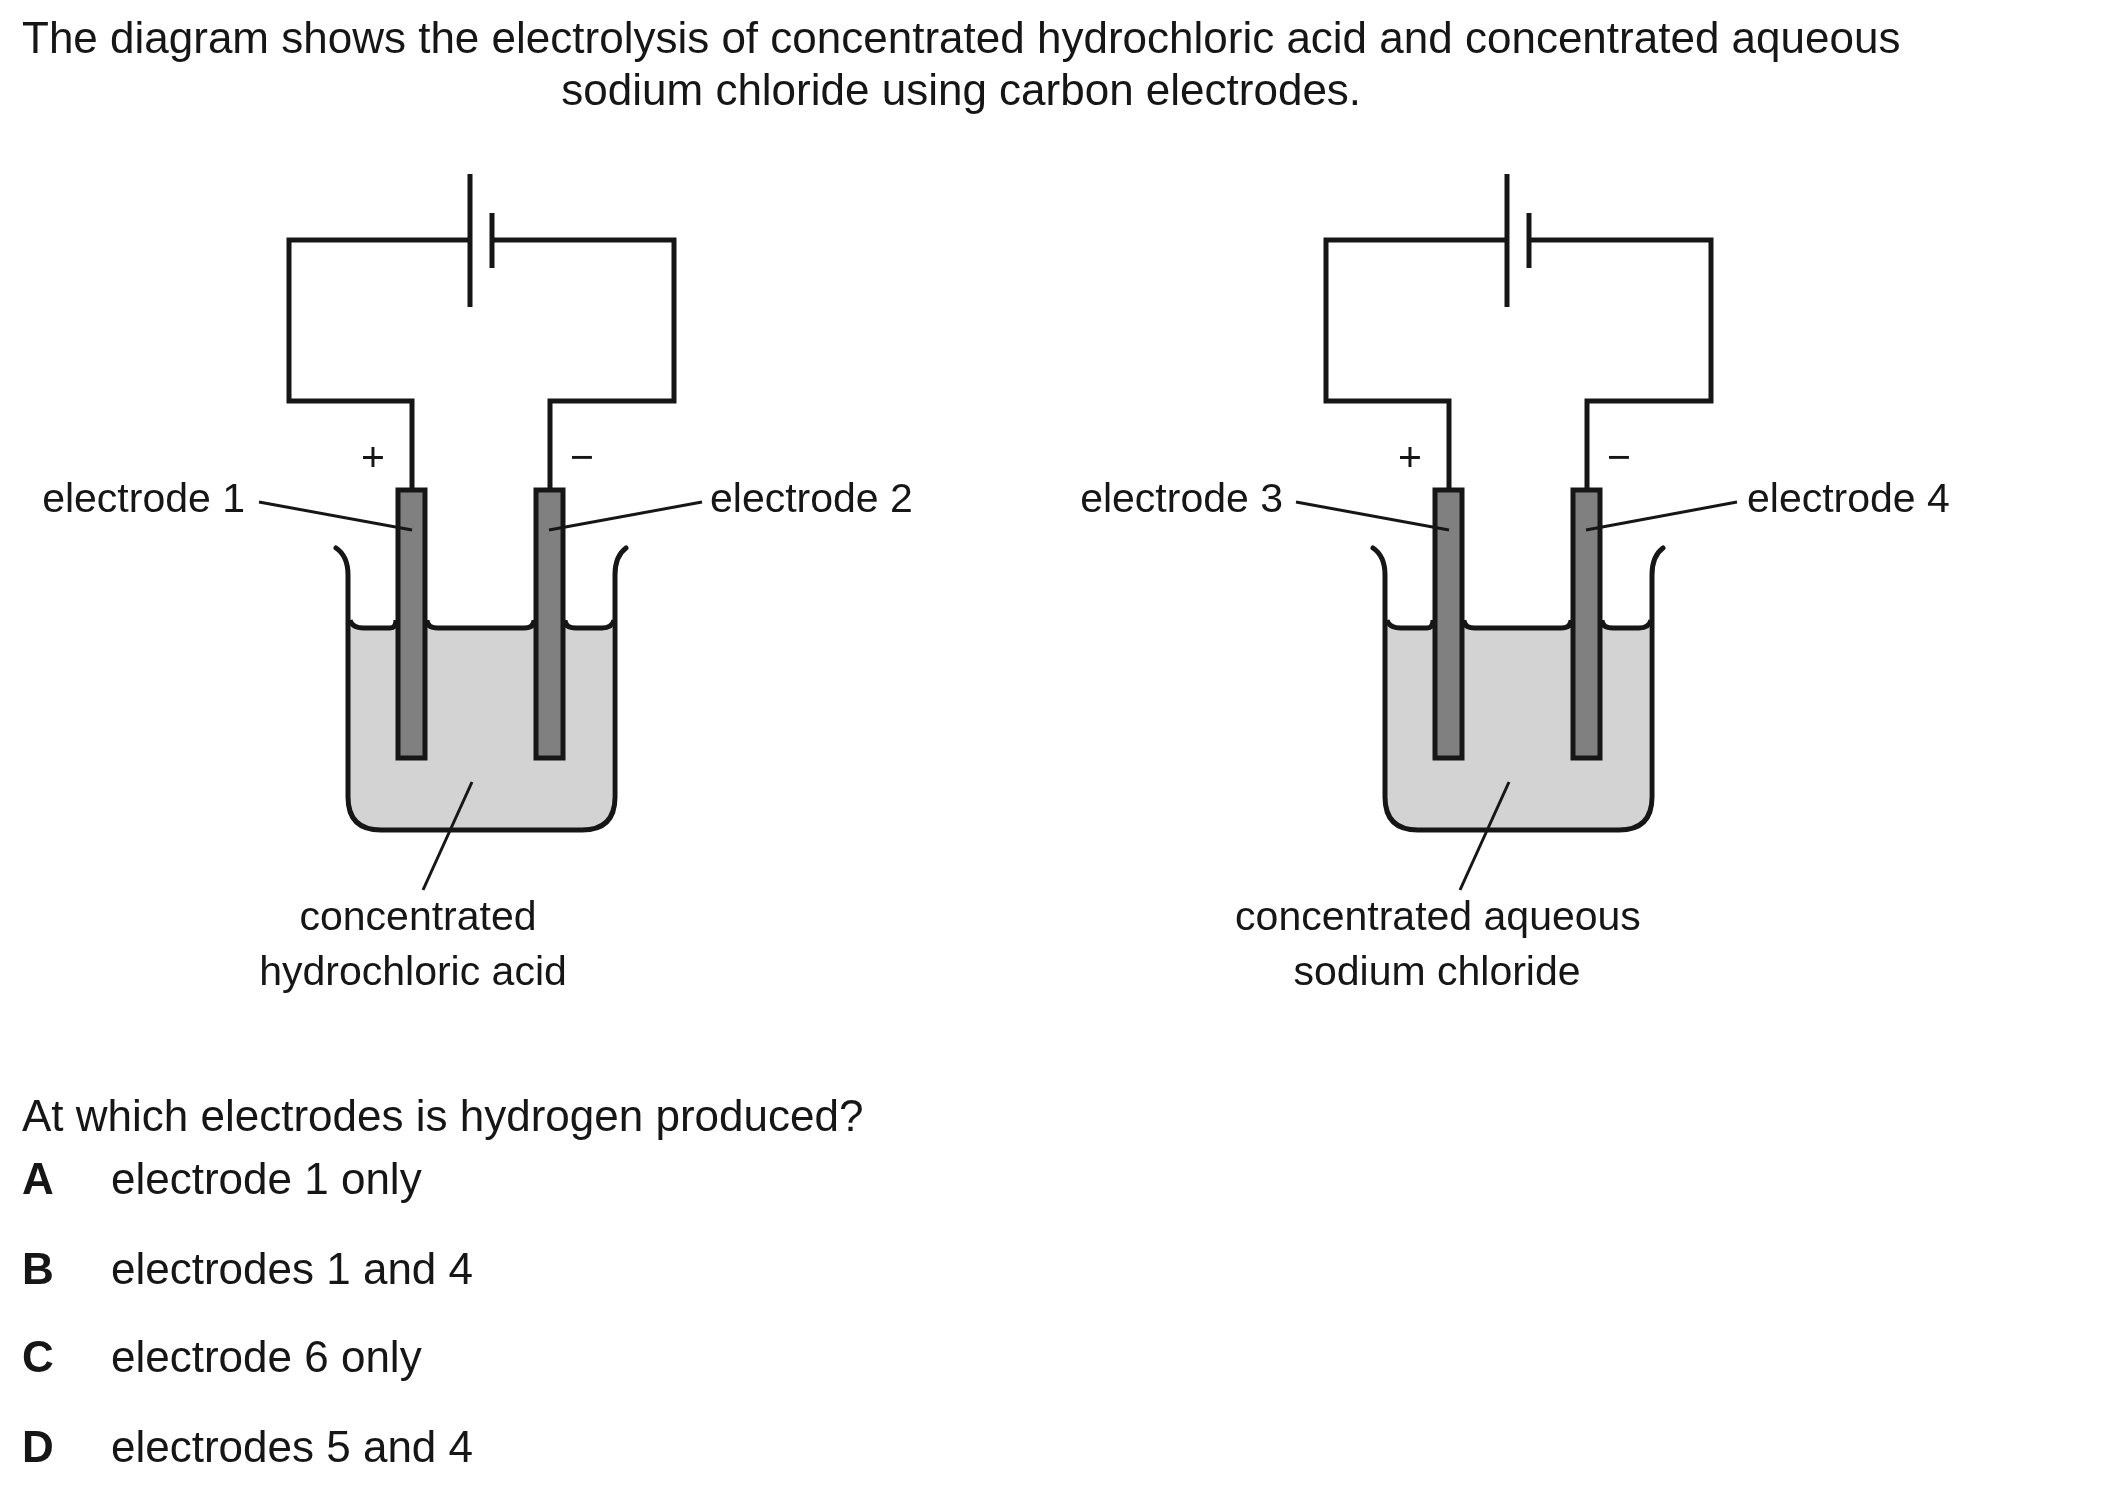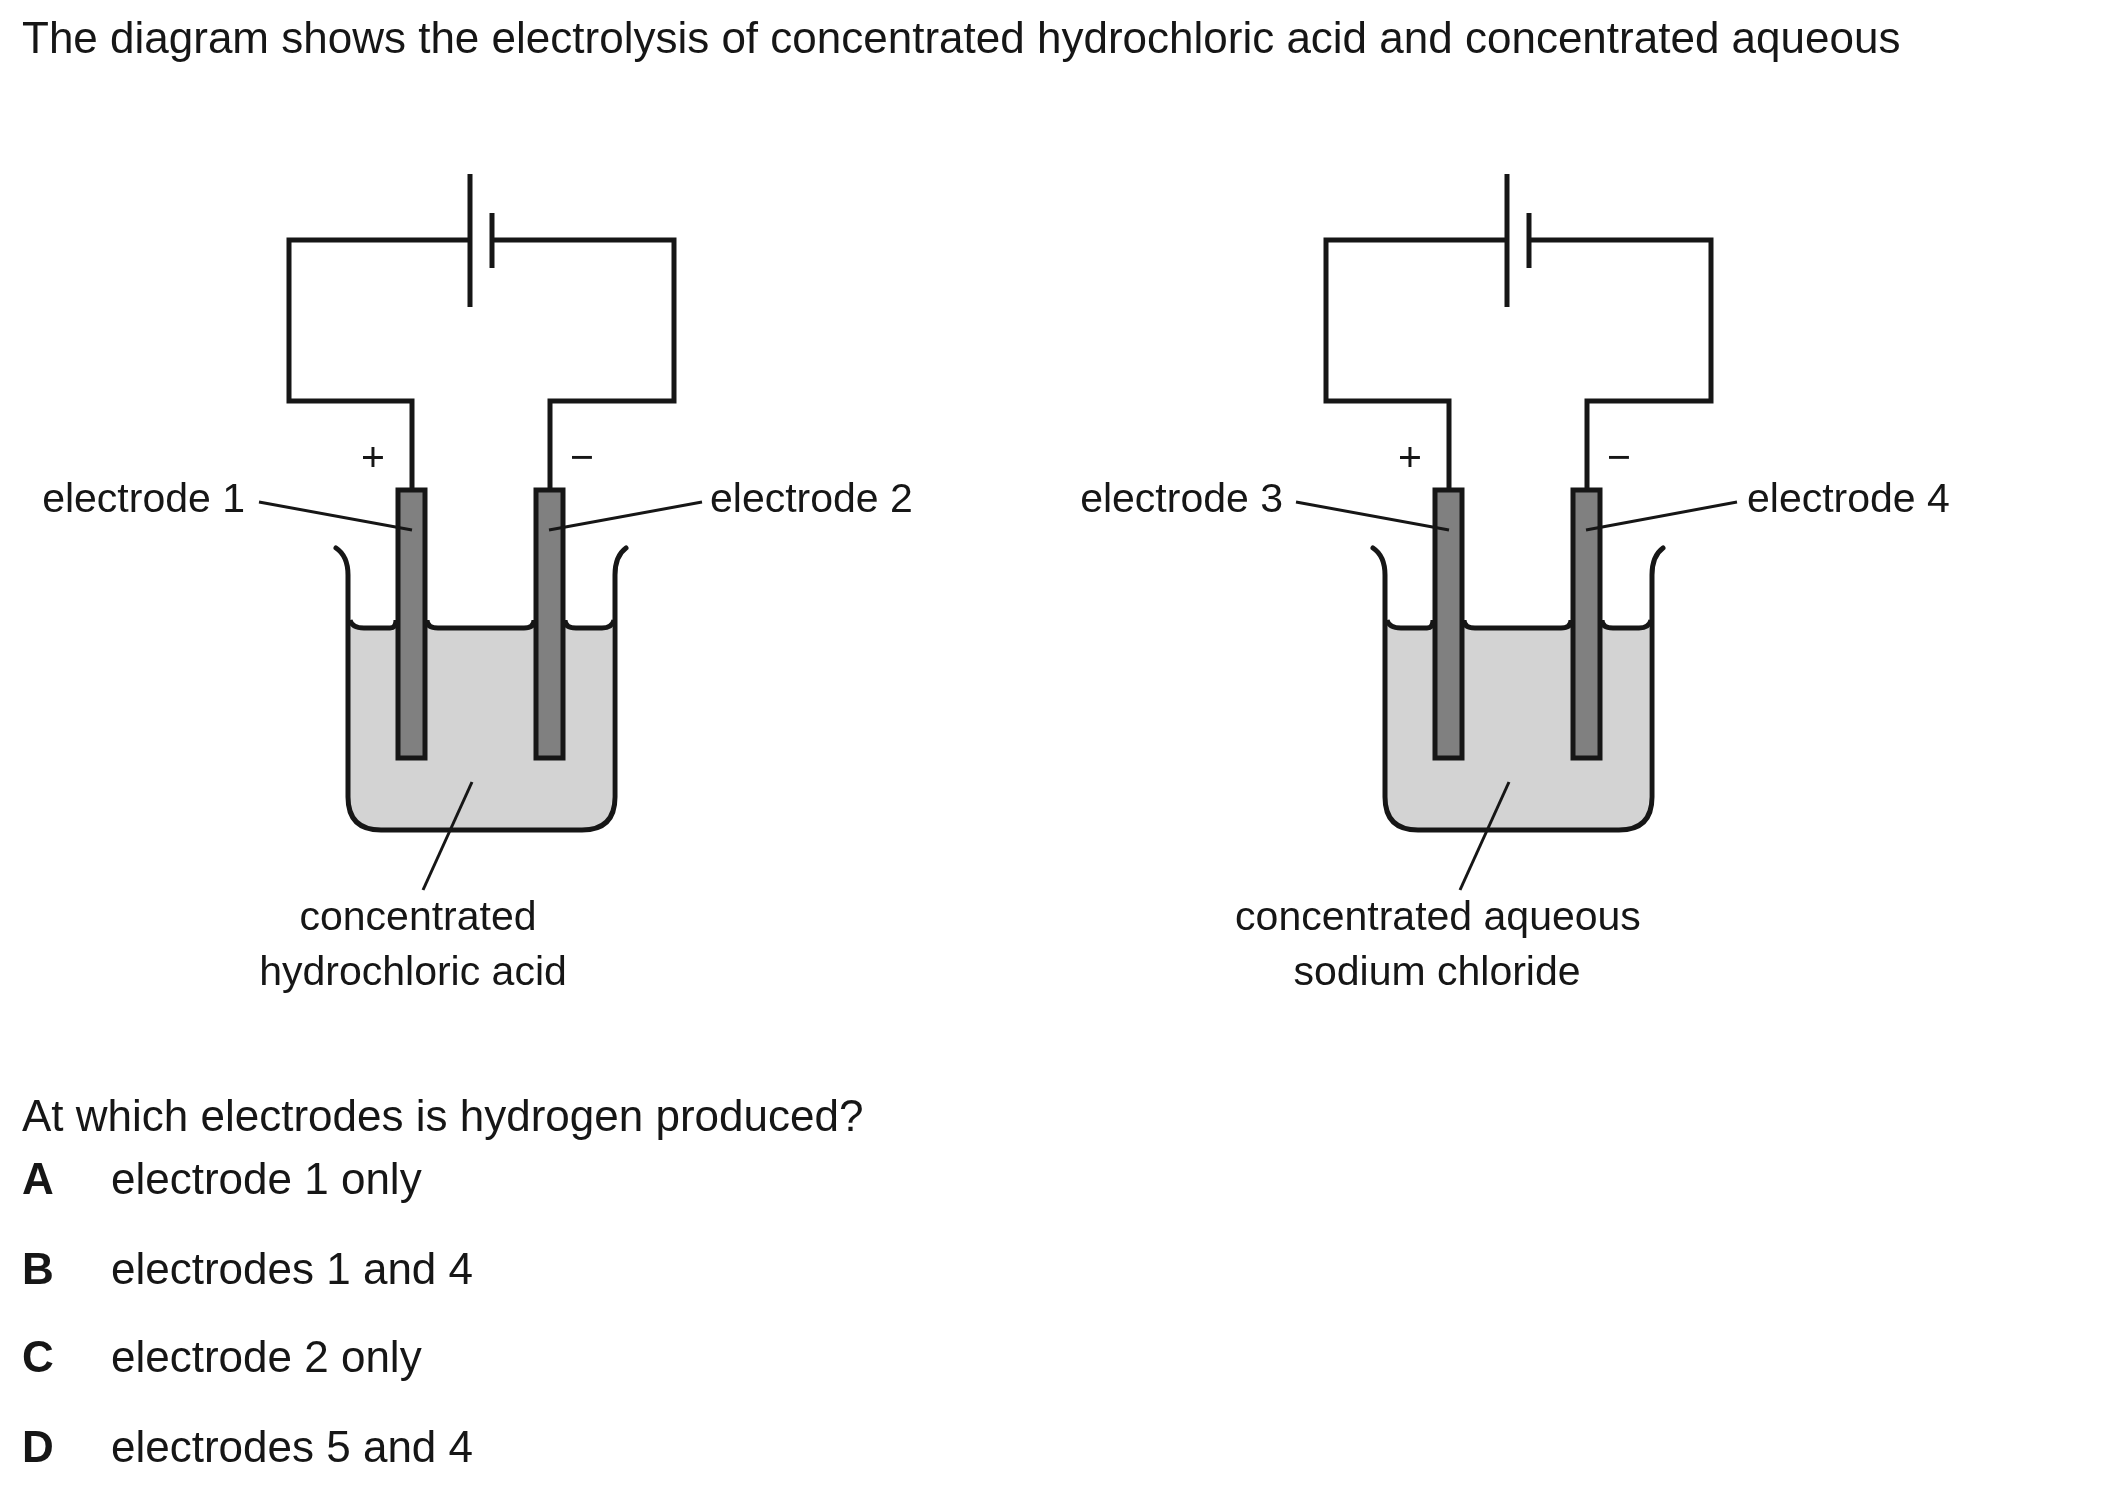--- a/index.html
+++ b/index.html
@@ -17,20 +17,21 @@
   .thin { stroke: #161616; stroke-width: 3; fill: none; }
   .electrode { fill: #808080; stroke: #161616; stroke-width: 5; }
   .liquid { fill: #d3d3d3; stroke: none; }
   .beaker { stroke: #161616; stroke-width: 5; fill: none; stroke-linecap: round; }
 </style>
 </head>
 <body>
 
 <div id="intro" class="txt">
   <div>The diagram shows the electrolysis of concentrated hydrochloric acid and concentrated aqueous</div>
+  <div>sodium chloride using carbon electrodes.</div>
 </div>
 
 <svg id="diagram" viewBox="0 0 2101 1503" xmlns="http://www.w3.org/2000/svg">
 
   <g transform="translate(0,0)">
 
     <path class="wire" d="M470 240 H289 V401 H412 V488 M492 240 H674 V401 H550 V488"></path>
     <line class="wire" x1="470" y1="174" x2="470" y2="307"></line>
     <line class="wire" x1="492" y1="213" x2="492" y2="268"></line>
 
@@ -86,18 +87,18 @@
 <div class="opt" style="top:1153px">
   <span class="letter">A</span>
   <span class="otext">electrode 1 only</span>
 </div>
 <div class="opt" style="top:1243px">
   <span class="letter">B</span>
   <span class="otext">electrodes 1 and 4</span>
 </div>
 <div class="opt" style="top:1331px">
   <span class="letter">C</span>
-  <span class="otext">electrode 2 only</span>
+  <span class="otext">electrode 6 only</span>
 </div>
 <div class="opt" style="top:1421px">
   <span class="letter">D</span>
   <span class="otext">electrodes 5 and 4</span>
 </div>
 
 </body></html>

